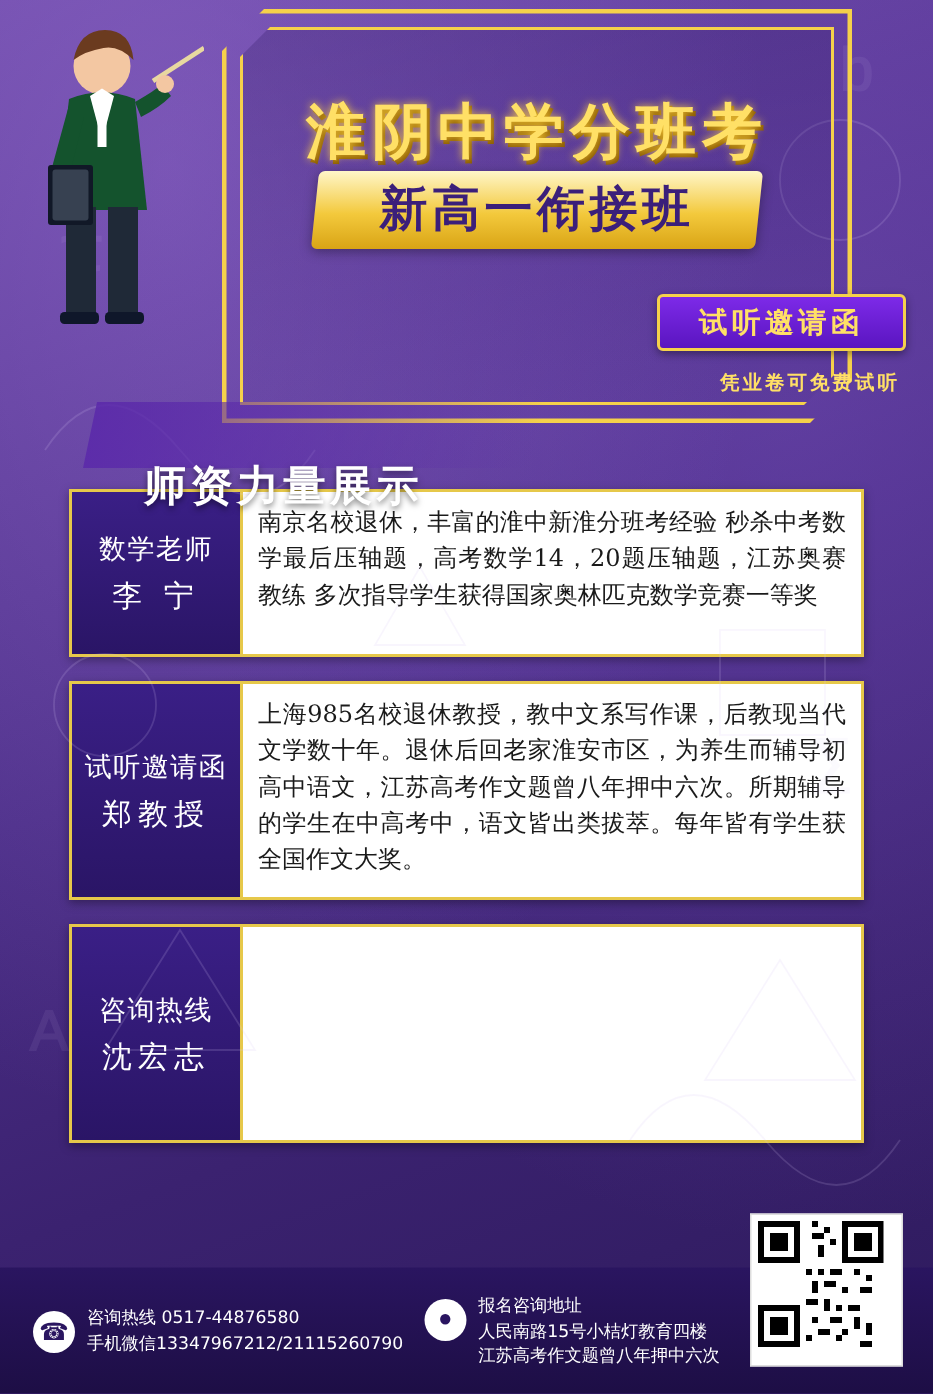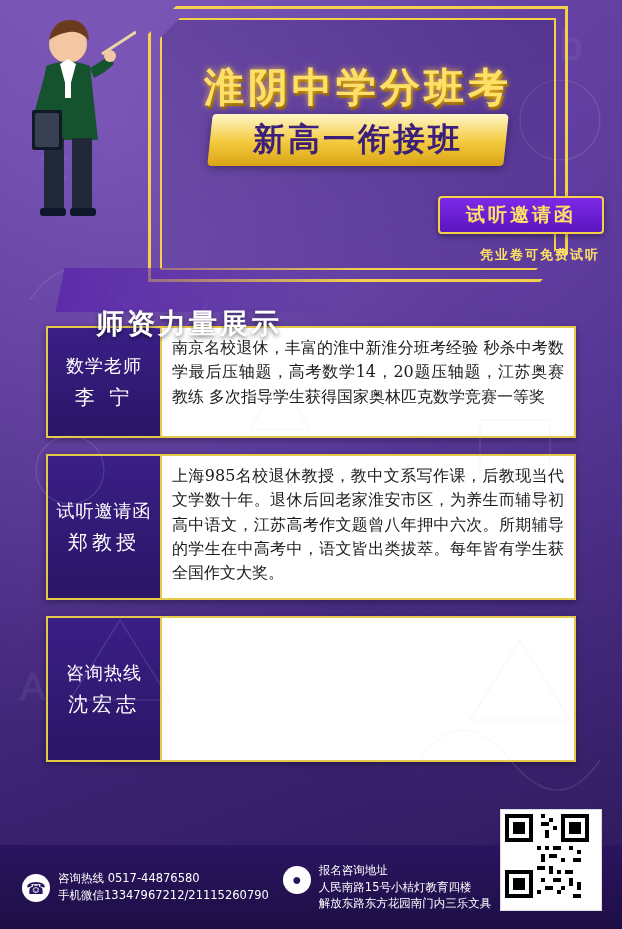--- a/index.html
+++ b/index.html
@@ -256,21 +256,21 @@
         <div class="f-lines">
           <div class="l1">咨询热线 0517-44876580</div>
           <div class="l1">手机微信13347967212/21115260790</div>
         </div>
       </div>
       <div class="f-block">
         <div class="circ">●</div>
         <div class="f-lines">
           <div class="l1">报名咨询地址</div>
           <div class="l1">人民南路15号小桔灯教育四楼</div>
-          <div class="l1">解放东路东方花园南门内三乐文具</div>
+          <div class="l1">江苏高考作文题曾八年押中六次</div>
         </div>
       </div>
     </div>
   </div>
 
   <div class="qr">
     <svg width="84" height="84" viewBox="0 0 21 21" shape-rendering="crispEdges">
       <rect width="21" height="21" fill="#fff"></rect>
       <g fill="#000">
         <rect x="0" y="0" width="7" height="7"></rect>

